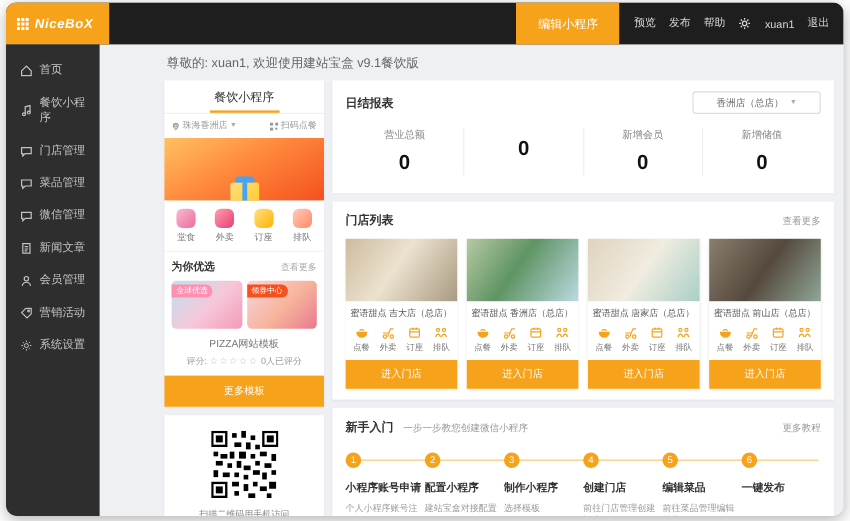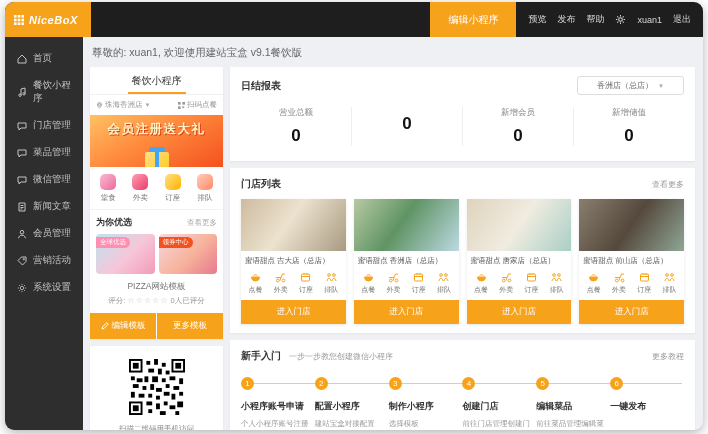--- a/index.html
+++ b/index.html
@@ -16,21 +16,21 @@
   .topmenu { display:flex; align-items:center; gap:11px; padding:0 12px; color:#d8d8d8; font-size:9px; }
   .topmenu span { cursor:pointer; }
   .gear-svg { width:11px; height:11px; display:block; }
 
   
   .body-row { flex:1; display:flex; min-height:0; }
   .sidebar { width:78px; background:#2e2e2e; padding-top:8px; flex:0 0 auto; }
   .side-item { display:flex; align-items:center; gap:6px; color:#c3c3c3; font-size:9.5px; padding:7px 4px 7px 12px; cursor:pointer; }
   .side-item svg { width:10px; height:10px; flex:0 0 auto; }
 
-  .main { flex:1; display:flex; flex-direction:column; min-width:0; }
+  .main { flex:1; display:flex; flex-direction:column; min-width:0;margin-left:47px; }
   .welcome { font-size:10.5px; color:#666; padding:9px 0 7px 9px; flex:0 0 auto; }
   .content { flex:1; display:flex; gap:7px; padding:0 8px 8px 7px; min-height:0; }
 
   
   .left-col { width:133px; flex:0 0 auto; display:flex; flex-direction:column; gap:7px; }
   .phone-card { background:#fff; box-shadow:0 1px 2px rgba(0,0,0,.05); }
   .mp-tab { position:relative; text-align:center; font-size:10px; color:#333; padding:7px 0 6px; border-bottom:1px solid #f0f0f0; cursor:pointer; }
   .mp-tab::after { content:""; position:absolute; left:50%; bottom:0; transform:translateX(-50%); width:58px; height:2px; background:#f7a21b; }
   .loc-row { display:flex; justify-content:space-between; align-items:center; font-size:7.5px; color:#999; padding:5px 6px; }
   .loc-left,.scan-right { display:flex; align-items:center; gap:2px; cursor:pointer; }
@@ -228,21 +228,20 @@
                 <svg width="7" height="7" viewBox="0 0 8 8" fill="#999">
                     <rect x="0" y="0" width="3" height="3"></rect>
                     <rect x="5" y="0" width="3" height="3"></rect>
                     <rect x="0" y="5" width="3" height="3"></rect>
                     <rect x="5" y="5" width="2" height="2"></rect>
                   </svg>
                 <span>扫码点餐</span>
               </span>
             </div>
             <div class="banner">
-              <div class="banner-title">会员注册送大礼</div>
               <div class="gift"></div>
             </div>
             <div class="quick-row">
               <div class="quick-item">
                 <div class="quick-ico qi0"></div>
                 <div class="quick-label">堂食</div>
               </div>
               <div class="quick-item">
                 <div class="quick-ico qi1"></div>
                 <div class="quick-label">外卖</div>
@@ -268,26 +267,20 @@
                 <span class="rec-tag rt1">领券中心</span>
               </div>
             </div>
             <div class="tpl-name">PIZZA网站模板</div>
             <div class="rating-row">
               <span>评分:</span>
               <span class="stars">☆☆☆☆☆</span>
               <span>0人已评分</span>
             </div>
             <div class="tpl-btns">
-              <button class="tpl-btn">
-                <svg width="8" height="8" viewBox="0 0 8 8" fill="none" stroke="#fff" stroke-width="1">
-                    <path d="M1 7l.5-2L5.8.7l1.5 1.5L3 6.5z"></path>
-                  </svg>
-                <span>编辑模板</span>
-              </button>
               <button class="tpl-btn">更多模板</button>
             </div>
           </div>
 
           <div class="qr-card">
             <svg width="56" height="56" viewBox="0 0 29 29">
               <rect width="29" height="29" fill="#fff"></rect>
               <g fill="#000">
                 <rect x="0" y="0" width="7" height="7"></rect>
                   <rect x="22" y="0" width="7" height="7"></rect>

